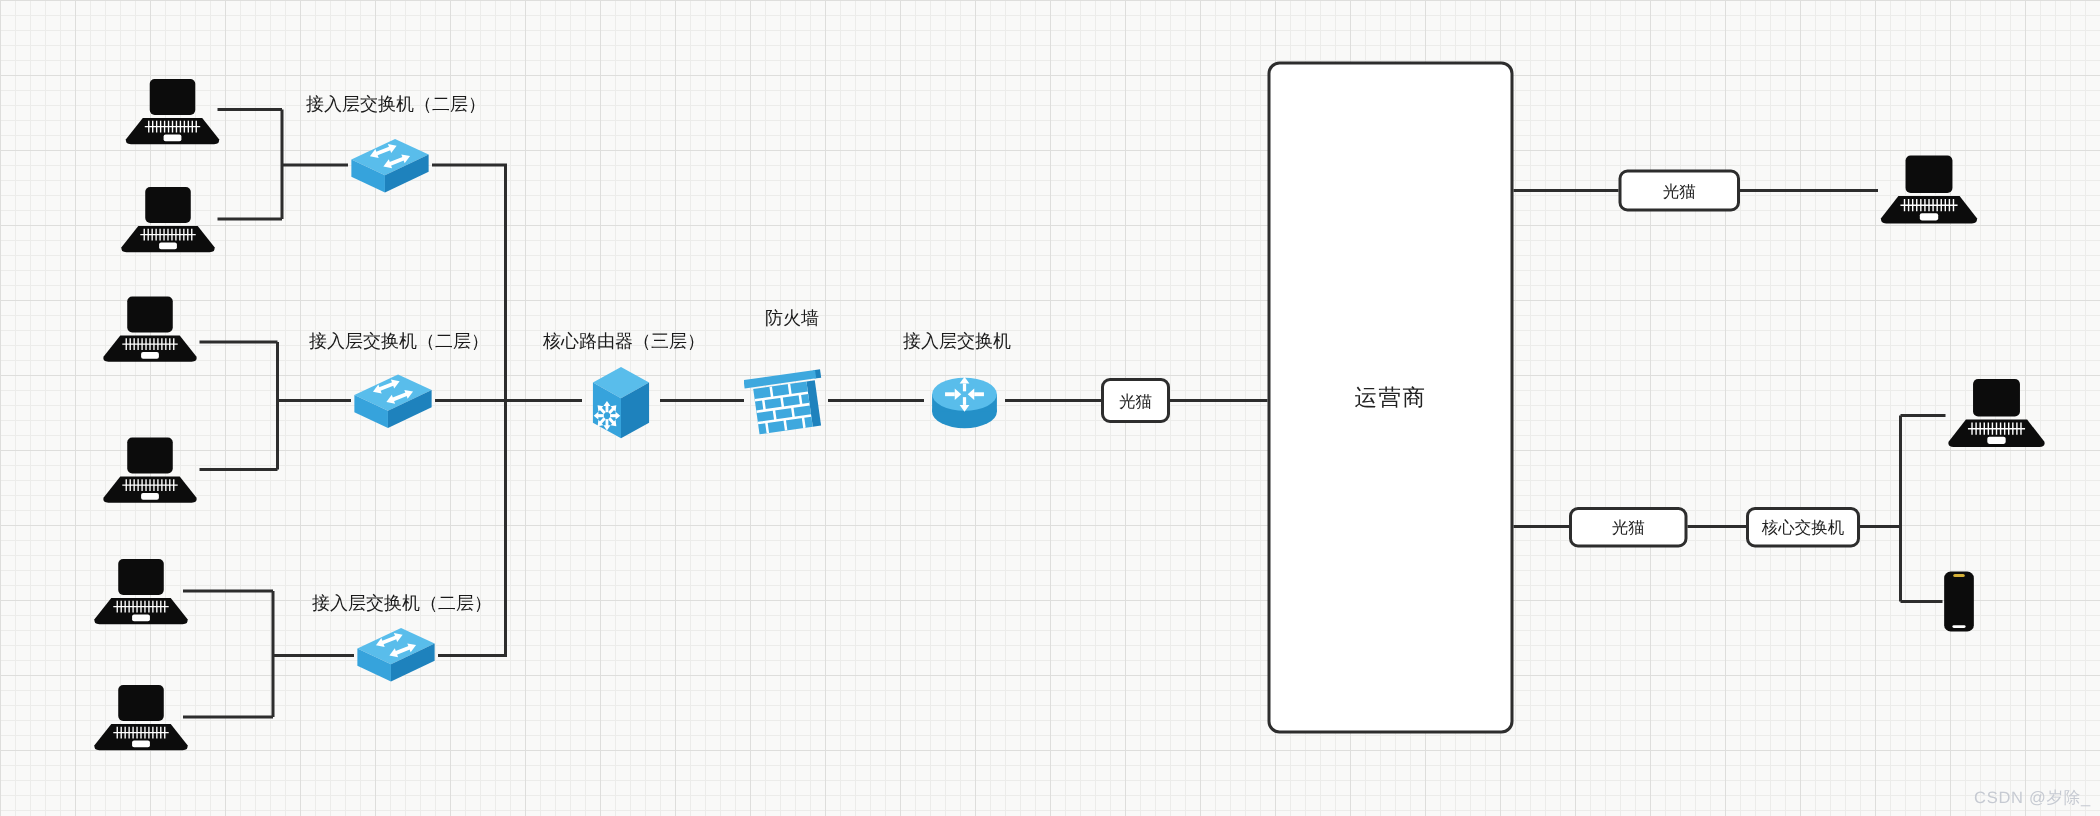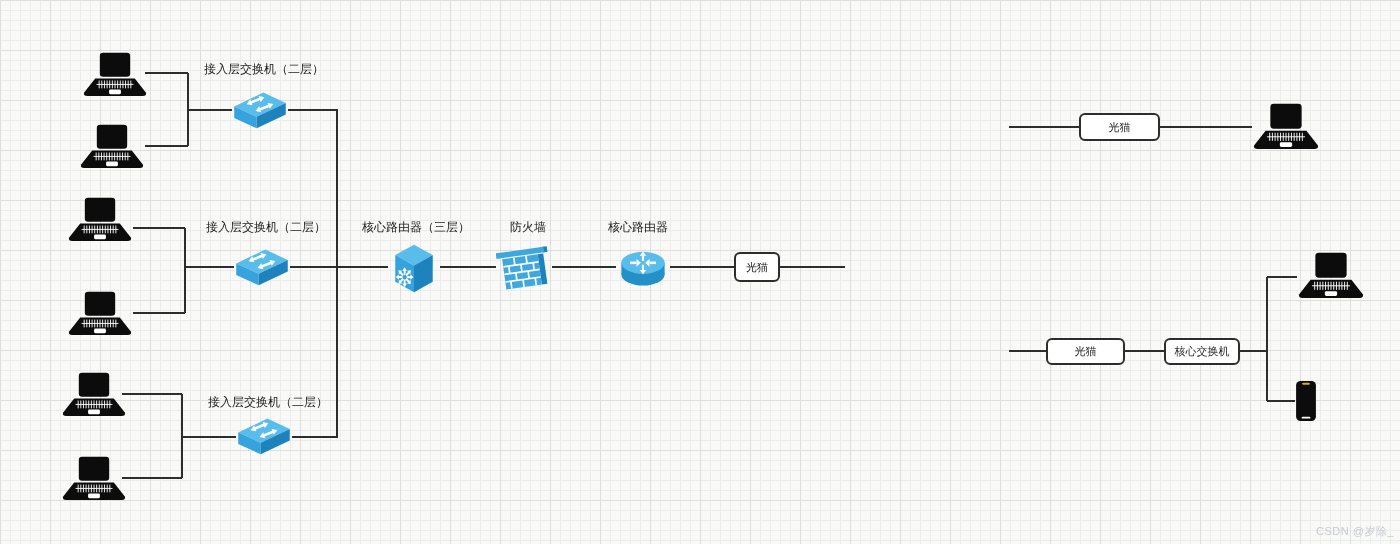--- a/index.html
+++ b/index.html
@@ -222,20 +222,23 @@
         <polygon points="44,15 50,8 56,15"></polygon>
       <rect x="48" y="29" width="4" height="8"></rect>
         <polygon points="44,37 50,44 56,37"></polygon>
     </g>
   </svg>
 
   <div class="node-box" style="left:734px;top:252px;width:46px;height:30px">
     <span>光猫</span>
   </div>
 
+  <div class="node-box isp-box" style="left:845px;top:41px;width:164px;height:448px">
+    <span>运营商</span>
+  </div>
 
   <div class="node-box" style="left:1079px;top:113px;width:81px;height:28px">
     <span>光猫</span>
   </div>
   <div class="node-box" style="left:1046px;top:338px;width:79px;height:27px">
     <span>光猫</span>
   </div>
   <div class="node-box" style="left:1164px;top:338px;width:76px;height:27px">
     <span>核心交换机</span>
   </div>
@@ -260,17 +263,17 @@
   <svg class="node" style="left:1295px;top:380px" width="22" height="42" viewBox="0 0 40 80" preserveAspectRatio="none">
     <rect x="2" y="2" width="36" height="76" rx="8" fill="#0c0c0c"></rect>
     <rect x="13" y="5" width="14" height="4" rx="2" fill="#d4af37"></rect>
     <rect x="12" y="70" width="16" height="3.5" rx="1.7" fill="#fff"></rect>
   </svg>
 
   <div class="node-label" style="left:264px;top:61px">接入层交换机（二层）</div>
   <div class="node-label" style="left:266px;top:219px">接入层交换机（二层）</div>
   <div class="node-label" style="left:268px;top:394px">接入层交换机（二层）</div>
   <div class="node-label" style="left:416px;top:219px">核心路由器（三层）</div>
-  <div class="node-label" style="left:528px;top:219px">防火墙</div>
-  <div class="node-label" style="left:638px;top:219px">核心路由器</div>
+  <div class="node-label" style="left:528px;top:204px">防火墙</div>
+  <div class="node-label" style="left:638px;top:219px">接入层交换机</div>
 
   <div class="watermark">CSDN @岁除_</div>
 </div>
 
 </body></html>

